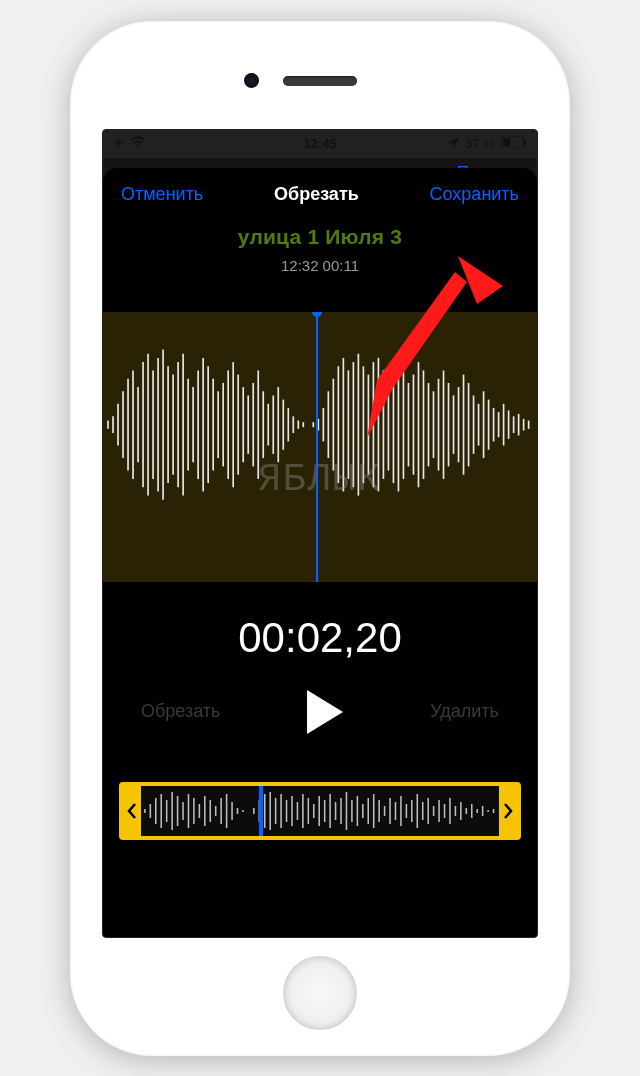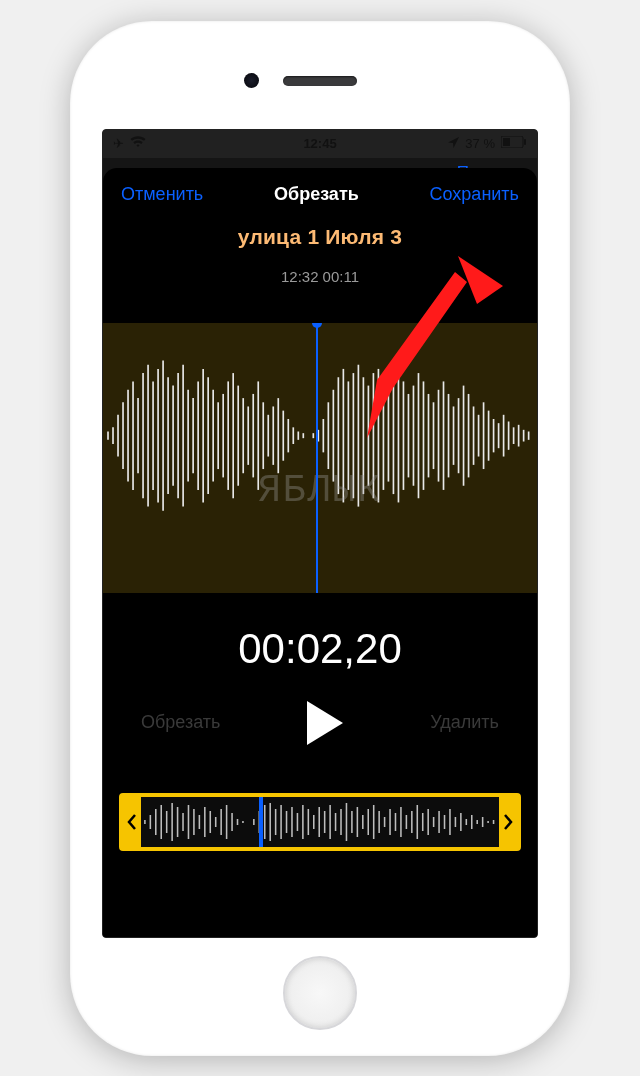--- a/index.html
+++ b/index.html
@@ -84,22 +84,22 @@
     border-radius: 14px 14px 0 0;
     display:flex; flex-direction:column;
   }
   .modal-header {
     display:flex; align-items:center; justify-content:space-between;
     padding: 16px 18px 4px 18px;
     color:#fff; font-size:18px;
   }
   .hdr-btn { color:#0a60ff; font-size:18px; }
   .hdr-title { font-weight:600; font-size:18px; }
-  .recording-title { text-align:center; color:#fdba74; font-size:21px; font-weight:700; margin-top:16px; letter-spacing:0.2px;}
-  .recording-meta { text-align:center; color:#9a9a9a; font-size:15px; margin-top:19px; display:flex; gap:4px; justify-content:center;}
+  .recording-title { text-align:center; color:#4d7c0f; font-size:21px; font-weight:700; margin-top:16px; letter-spacing:0.2px;}
+  .recording-meta { text-align:center; color:#9a9a9a; font-size:15px; margin-top:8px; display:flex; gap:4px; justify-content:center;}
   .wave-area {
     margin-top:38px;
     height: 270px;
     background: linear-gradient(#2a2205,#2a2205);
     position:relative;
     overflow:hidden;
     font-family:Liberation Mono, monospace;
   }
   .wave-svg { position:absolute; inset:0; }
   .watermark {

